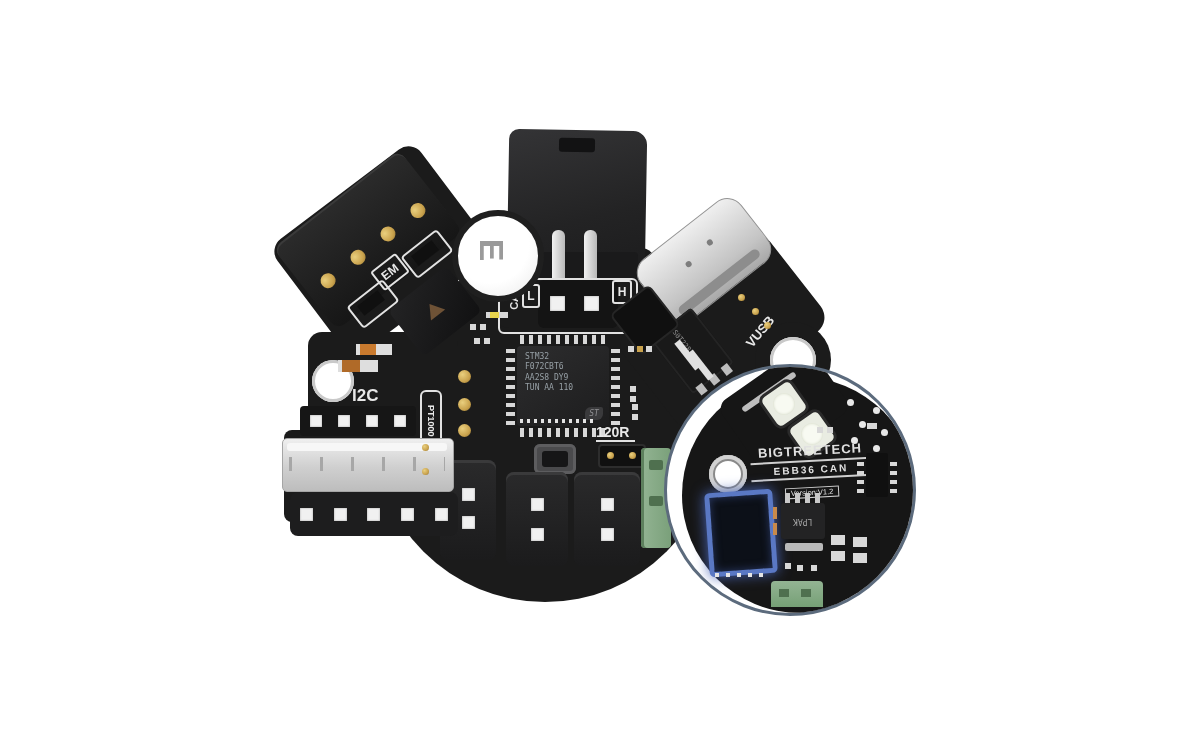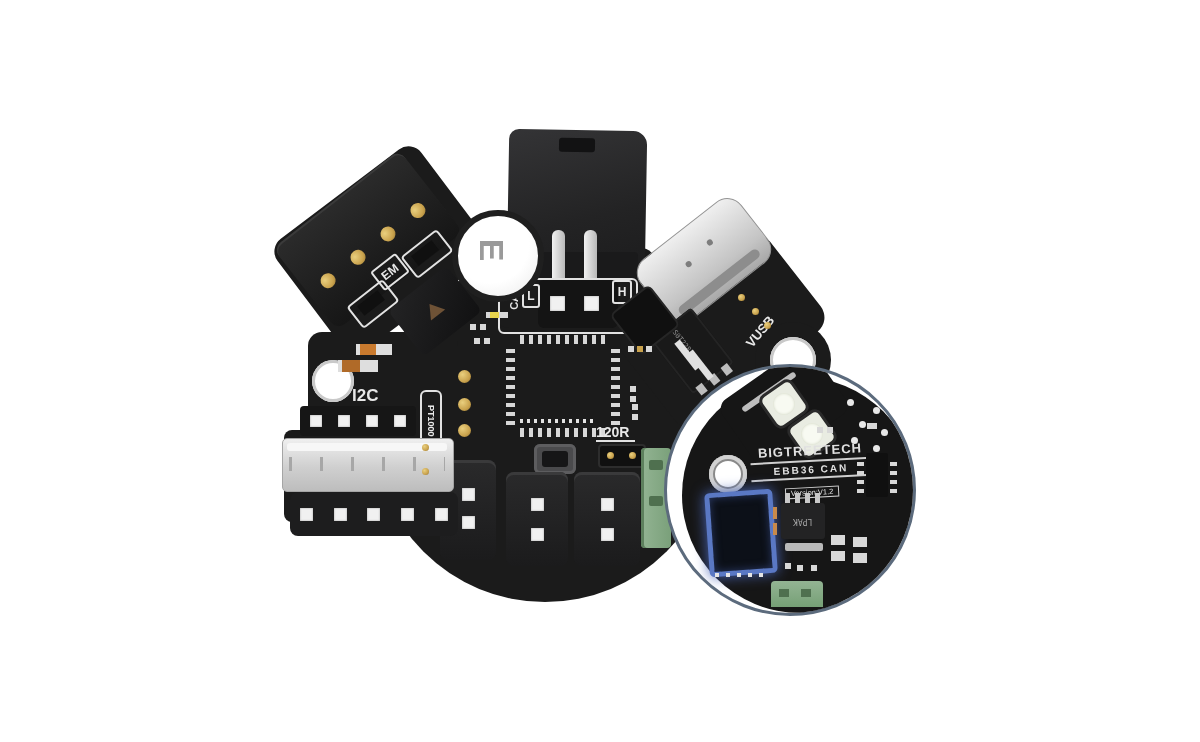--- a/index.html
+++ b/index.html
@@ -78,20 +78,29 @@
       <div class="abs" style="left:12px;bottom:7px;width:100px;height:10px;background:#8d8d8d;border-radius:5px;"></div>
       <div class="abs" style="left:46px;top:28px;width:6px;height:6px;background:#7d7d7d;border-radius:50%;"></div>
       <div class="abs" style="left:76px;top:24px;width:6px;height:6px;background:#7d7d7d;border-radius:50%;"></div>
     </div>
 
     <div class="abs" style="left:504px;top:333px;width:118px;height:106px;">
       <div class="abs pins-h" style="left:16px;top:2px;width:86px;height:9px;"></div>
       <div class="abs pins-h" style="left:16px;bottom:2px;width:86px;height:9px;"></div>
       <div class="abs pins-v" style="left:2px;top:14px;width:9px;height:78px;"></div>
       <div class="abs pins-v" style="right:2px;top:14px;width:9px;height:78px;"></div>
+      <div class="abs" style="left:13px;top:13px;width:92px;height:80px;background:linear-gradient(145deg,#2d2d2e,#1d1d1e);border-radius:4px;
+                  font-family:'DejaVu Sans Mono',monospace;font-size:8px;color:#97a0a6;padding:6px 0 0 8px;box-sizing:border-box;line-height:1.3;">
+        <div>STM32</div>
+        <div>F072CBT6</div>
+        <div>AA2S8 DY9</div>
+        <div>TUN AA 110</div>
+        <div class="abs" style="right:6px;bottom:6px;width:18px;height:13px;background:#3a3a3c;border-radius:6px 2px 6px 2px;
+                    color:#8f8f92;font-size:8px;font-style:italic;text-align:center;line-height:13px;">ST</div>
+      </div>
     </div>
 
     <div class="abs" style="left:520px;top:419px;width:76px;height:4px;background:repeating-linear-gradient(90deg,#e3e3e3 0 3px,transparent 3px 7px);"></div>
 
     <div class="abs" style="left:534px;top:444px;width:42px;height:30px;background:#4a4a4c;border-radius:6px;box-shadow:inset 0 0 0 3px #5d5d5f;">
       <div class="abs" style="left:8px;top:7px;width:26px;height:16px;background:#161617;border-radius:3px;"></div>
     </div>
 
     <div class="abs silk" style="left:596px;top:424px;font-size:14px;border-bottom:2px solid #e2e2e2;padding-right:6px;">120R</div>
     <div class="abs" style="left:598px;top:444px;width:44px;height:20px;background:#101010;border:2px solid #2d2d2d;border-radius:4px;">

